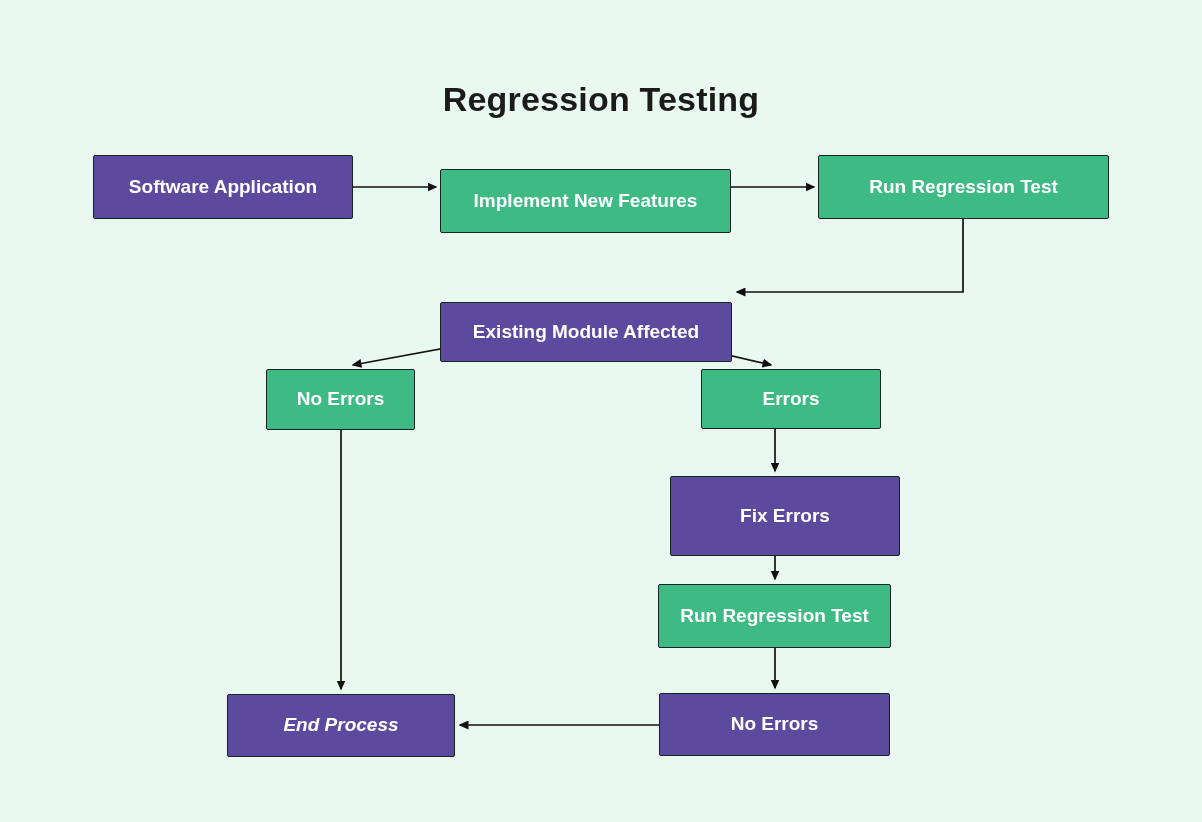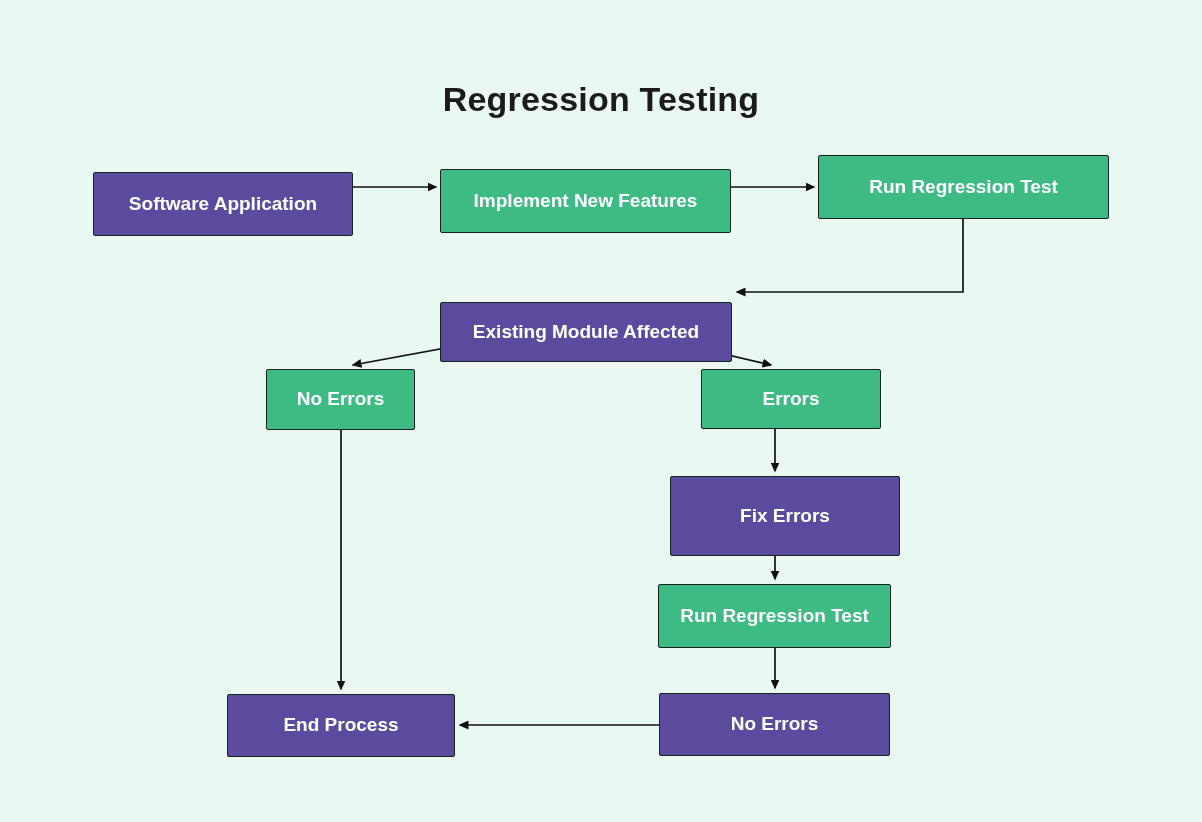--- a/index.html
+++ b/index.html
@@ -76,21 +76,21 @@
     <polyline points="963,219 963,292 737,292" marker-end="url(#arrow)"></polyline>
     <line x1="586" y1="322" x2="353" y2="365" marker-end="url(#arrow)"></line>
     <line x1="586" y1="322" x2="771" y2="365" marker-end="url(#arrow)"></line>
     <line x1="775" y1="429" x2="775" y2="471" marker-end="url(#arrow)"></line>
     <line x1="775" y1="538" x2="775" y2="579" marker-end="url(#arrow)"></line>
     <line x1="775" y1="648" x2="775" y2="688" marker-end="url(#arrow)"></line>
     <line x1="659" y1="725" x2="460" y2="725" marker-end="url(#arrow)"></line>
     <line x1="341" y1="430" x2="341" y2="689" marker-end="url(#arrow)"></line>
   </svg>
 
-  <div class="node purple" style="left:93px;top:172px;width:260px;height:64px;">
+  <div class="node purple" style="left:93px;top:155px;width:260px;height:64px;">
     <span>Software Application</span>
   </div>
 
   <div class="node green" style="left:440px;top:155px;width:291px;height:64px;margin-top:14px;">
     <span>Implement New Features</span>
   </div>
 
   <div class="node green" style="left:818px;top:155px;width:291px;height:64px;">
     <span>Run Regression Test</span>
   </div>
@@ -112,17 +112,17 @@
   </div>
 
   <div class="node green" style="left:658px;top:584px;width:233px;height:64px;">
     <span>Run Regression Test</span>
   </div>
 
   <div class="node purple" style="left:659px;top:693px;width:231px;height:63px;">
     <span>No Errors</span>
   </div>
 
-  <div class="node purple" style="left:227px;top:694px;width:228px;height:63px;">
+  <div class="node purple" style="left:227px;top:694px;width:228px;height:63px;font-style:italic;">
     <span>End Process</span>
   </div>
 
 </div>
 
 </body></html>

